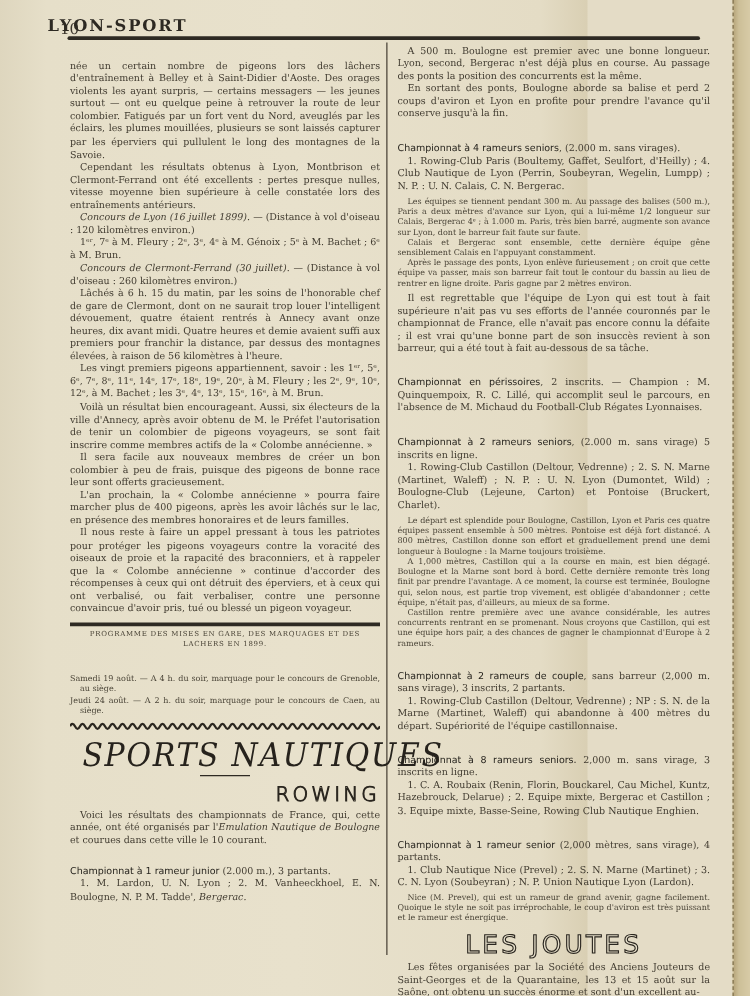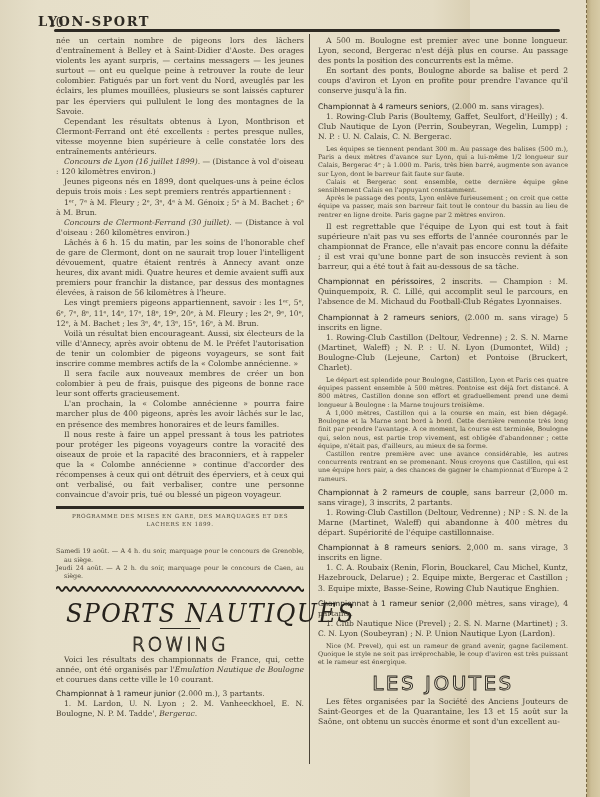--- a/index.html
+++ b/index.html
@@ -40,21 +40,21 @@
     background: #4a4337;
   }
   .col {
     position: absolute; top: 36px;
     font-size: 7.6px; line-height: 10.1px; color: #423c31;
     text-align: justify;
   }
   .col-left { left: 56px; width: 248px; }
   .col-right { left: 318px; width: 250px; }
   .col p { margin: 0; text-indent: 8px; }
-  .col p.noind { text-indent: 0; }
+  .col p.noind { text-indent: 0; margin-top: 12px; }
   .col .it { font-style: italic; }
   .col .sans-h {
     font-family: "DejaVu Sans", sans-serif; font-weight: normal; font-size: 7.6px; color: #27241e;
   }
   .gap2 { height: 3px; }
   .gap4 { height: 5px; }
   .smallprint { font-size: 6.4px; line-height: 8.2px; color: #4a4437; }
   .rule-thick { height: 3px; background: #2e2a23; margin: 6px 0 4px 0; }
   .prog-title {
     font-size: 5.6px; letter-spacing: 0.6px; text-align: center; line-height: 7.5px; color: #4a4437;
@@ -63,22 +63,22 @@
   .wave {
     margin: 5px 0 0 0; height: 8px;
   }
   .sports-title {
     font-family: "DejaVu Serif", serif; font-style: italic; font-size: 26px; line-height: 30px;
     letter-spacing: 1.5px; color: #26221c; text-align: center; margin-top: 2px; white-space: nowrap;
     transform: scaleX(0.92); transform-origin: center;
   }
   .title-underline { width: 40px; height: 1px; background: #2e2a23; margin: 0 auto; }
   .rowing-title {
-    font-family: "DejaVu Sans", sans-serif; font-weight: 300; font-size: 19px; letter-spacing: 2.5px;
-    text-align: center; color: #2a261f; margin-top: 4px; line-height: 22px;
+    font-family: "DejaVu Sans", sans-serif; font-weight: 300; font-size: 16px; letter-spacing: 2.5px;
+    text-align: right; color: #2a261f; margin-top: 4px; line-height: 22px;
     -webkit-text-stroke: 0.2px #2a261f; color: transparent; text-shadow: 0 0 0 #2a261f;
   }
   .rowing-title span { color: #e6dfca; -webkit-text-stroke: 0.8px #2a261f; }
   .champ-fr {
     font-family: "DejaVu Sans", sans-serif; font-weight: bold; font-size: 8.4px; text-align: center;
     color: #27241e; margin-top: 6px; margin-bottom: 4px;
   }
   .joutes-title {
     font-family: "DejaVu Sans", sans-serif; font-size: 20px; letter-spacing: 2.5px; text-align: center;
     line-height: 24px; margin: 4px 0 2px 0;
@@ -94,21 +94,20 @@
     <span class="page-num">10</span>
     <div class="masthead">LYON-SPORT</div>
   </div>
   <div class="header-rule"></div>
   <div class="col-divider"></div>
 
   <div class="col col-left">
     <p class="noind">née un certain nombre de pigeons lors des lâchers d'entraînement à Belley et à Saint-Didier d'Aoste. Des orages violents les ayant surpris, — certains messagers — les jeunes surtout — ont eu quelque peine à retrouver la route de leur colombier. Fatigués par un fort vent du Nord, aveuglés par les éclairs, les plumes mouillées, plusieurs se sont laissés capturer par les éperviers qui pullulent le long des montagnes de la Savoie.</p>
     <p>Cependant les résultats obtenus à Lyon, Montbrison et Clermont-Ferrand ont été excellents : pertes presque nulles, vitesse moyenne bien supérieure à celle constatée lors des entraînements antérieurs.</p>
     <p><span class="it">Concours de Lyon (16 juillet 1899).</span><span> — (Distance à vol d'oiseau : 120 kilomètres environ.)</span></p>
-    <p>Jeunes pigeons nés en 1899, dont quelques-uns à peine éclos depuis trois mois : Les sept premiers rentrés appartiennent :</p>
     <p>1ᵉʳ, 7ᵉ à M. Fleury ; 2ᵉ, 3ᵉ, 4ᵉ à M. Génoix ; 5ᵉ à M. Bachet ; 6ᵉ à M. Brun.</p>
     <p><span class="it">Concours de Clermont-Ferrand (30 juillet).</span><span> — (Distance à vol d'oiseau : 260 kilomètres environ.)</span></p>
     <p>Lâchés à 6 h. 15 du matin, par les soins de l'honorable chef de gare de Clermont, dont on ne saurait trop louer l'intelligent dévouement, quatre étaient rentrés à Annecy avant onze heures, dix avant midi. Quatre heures et demie avaient suffi aux premiers pour franchir la distance, par dessus des montagnes élevées, à raison de 56 kilomètres à l'heure.</p>
     <p>Les vingt premiers pigeons appartiennent, savoir : les 1ᵉʳ, 5ᵉ, 6ᵉ, 7ᵉ, 8ᵉ, 11ᵉ, 14ᵉ, 17ᵉ, 18ᵉ, 19ᵉ, 20ᵉ, à M. Fleury ; les 2ᵉ, 9ᵉ, 10ᵉ, 12ᵉ, à M. Bachet ; les 3ᵉ, 4ᵉ, 13ᵉ, 15ᵉ, 16ᵉ, à M. Brun.</p>
     <p>Voilà un résultat bien encourageant. Aussi, six électeurs de la ville d'Annecy, après avoir obtenu de M. le Préfet l'autorisation de tenir un colombier de pigeons voyageurs, se sont fait inscrire comme membres actifs de la « Colombe annécienne. »</p>
     <p>Il sera facile aux nouveaux membres de créer un bon colombier à peu de frais, puisque des pigeons de bonne race leur sont offerts gracieusement.</p>
     <p>L'an prochain, la « Colombe annécienne » pourra faire marcher plus de 400 pigeons, après les avoir lâchés sur le lac, en présence des membres honoraires et de leurs familles.</p>
     <p>Il nous reste à faire un appel pressant à tous les patriotes pour protéger les pigeons voyageurs contre la voracité des oiseaux de proie et la rapacité des braconniers, et à rappeler que la « Colombe annécienne » continue d'accorder des récompenses à ceux qui ont détruit des éperviers, et à ceux qui ont verbalisé, ou fait verbaliser, contre une personne convaincue d'avoir pris, tué ou blessé un pigeon voyageur.</p>
 
     <div class="rule-thick"></div>

